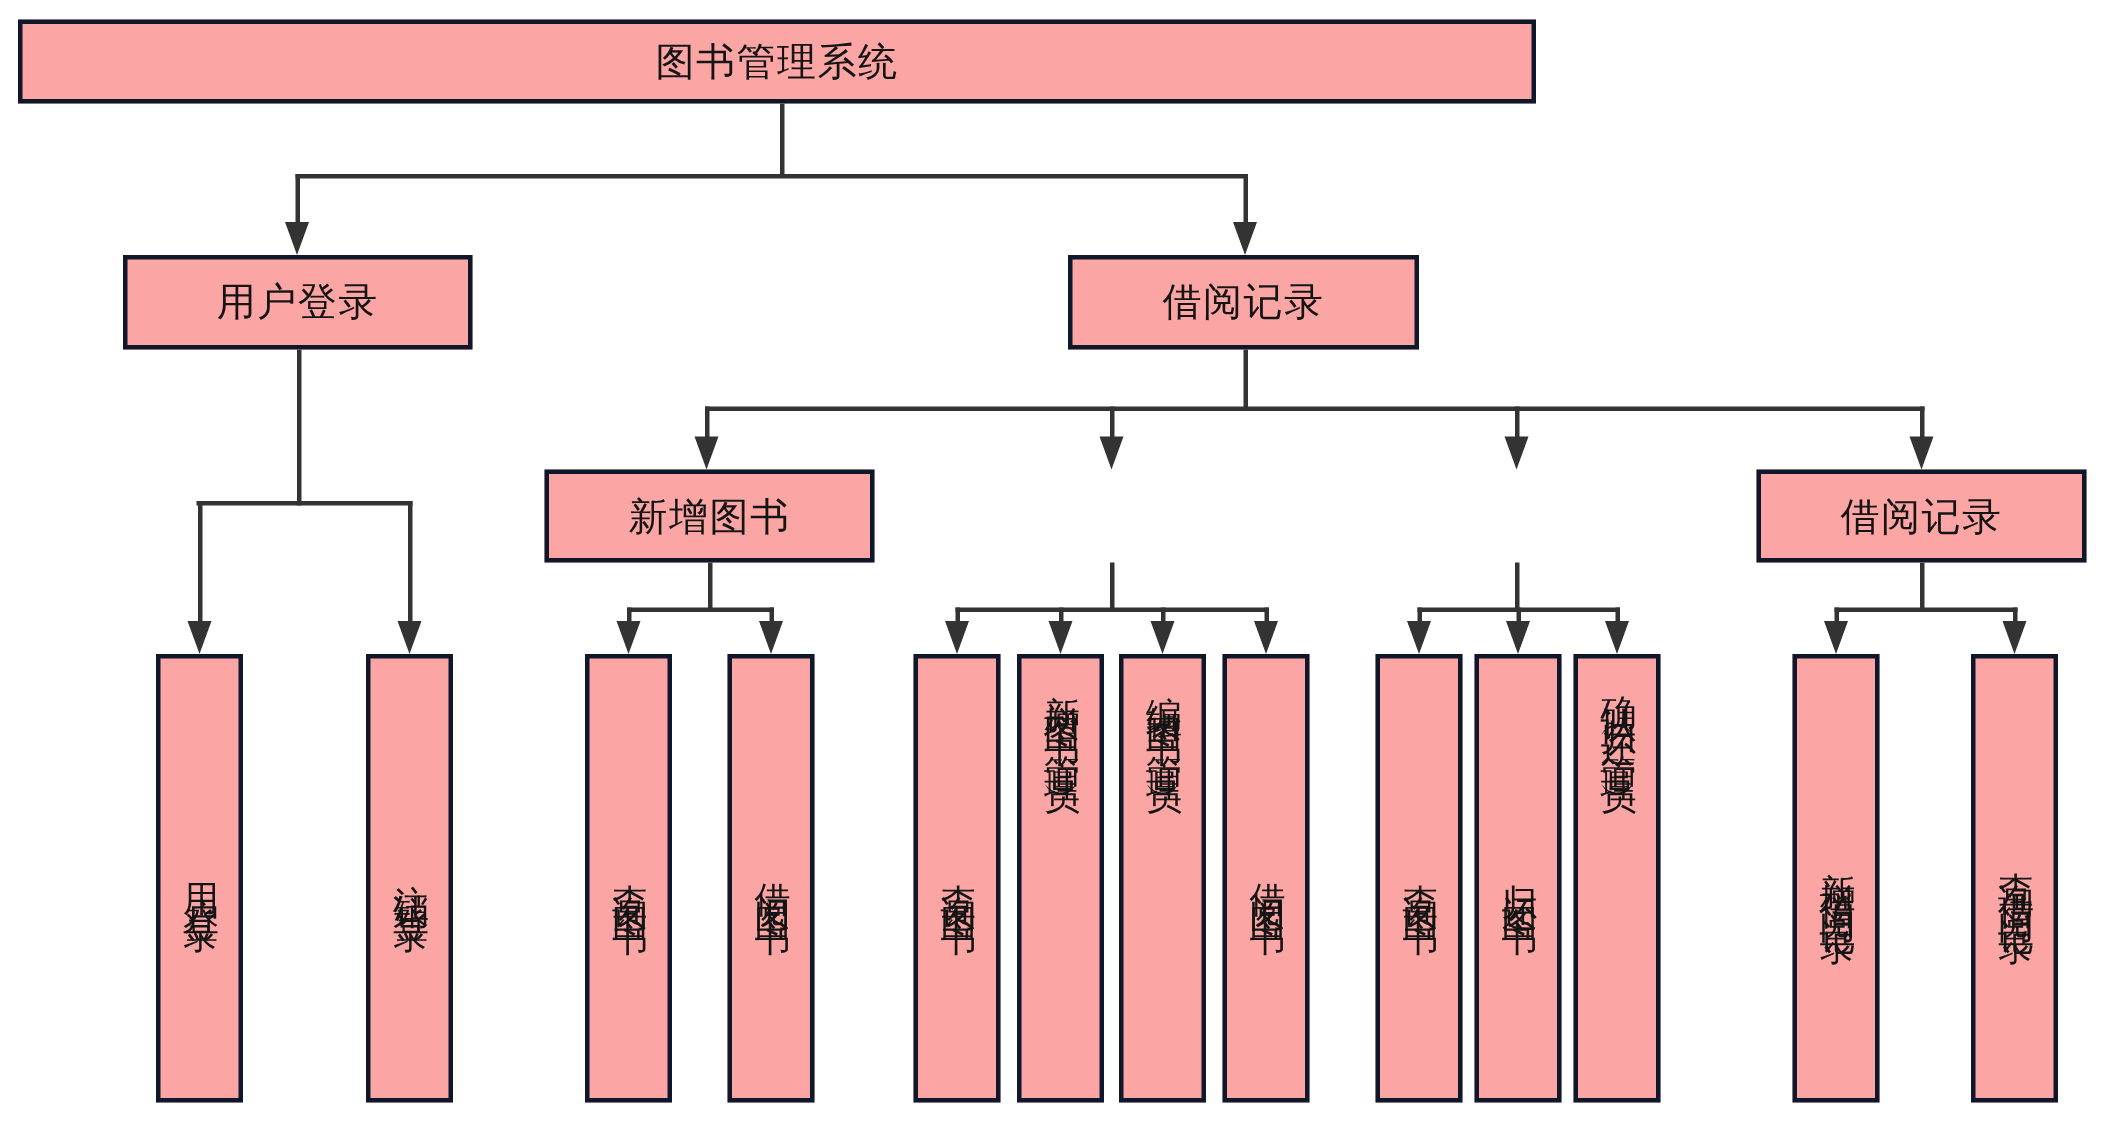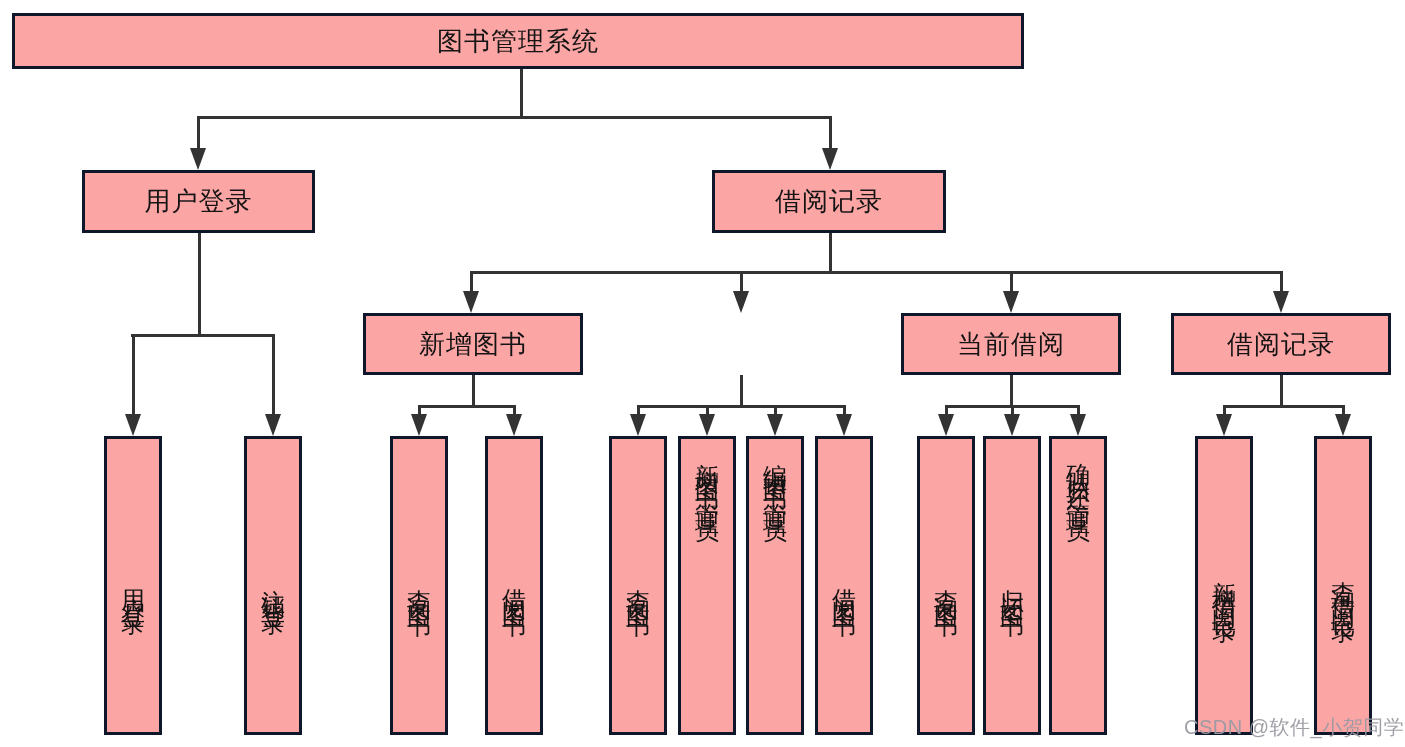--- a/index.html
+++ b/index.html
@@ -99,23 +99,20 @@
   <div class="box" style="left:82px;top:170px;width:233px;height:63px">
     <span class="hlabel">用户登录</span>
   </div>
   <div class="box" style="left:712px;top:170px;width:234px;height:63px">
     <span class="hlabel">借阅记录</span>
   </div>
 
   <div class="box" style="left:363px;top:313px;width:220px;height:62px">
     <span class="hlabel">新增图书</span>
   </div>
-  <div class="box" style="left:901px;top:313px;width:220px;height:62px">
-    <span class="hlabel">当前借阅</span>
-  </div>
   <div class="box" style="left:1171px;top:313px;width:220px;height:62px">
     <span class="hlabel">借阅记录</span>
   </div>
 
   <div class="box" style="left:104px;top:436px;width:58px;height:299px">
     <span class="vtext">用户登录</span>
   </div>
   <div class="box" style="left:244px;top:436px;width:58px;height:299px">
     <span class="vtext">注销登录</span>
   </div>
@@ -150,15 +147,14 @@
     <span class="vtext">确认归还（管理员）</span>
   </div>
 
   <div class="box" style="left:1195px;top:436px;width:58px;height:299px">
     <span class="vtext">新增借阅记录</span>
   </div>
   <div class="box" style="left:1314px;top:436px;width:58px;height:299px">
     <span class="vtext">查询借阅记录</span>
   </div>
 
-  <div class="watermark">CSDN @软件_小贺同学</div>
 
 </div>
 
 </body></html>

